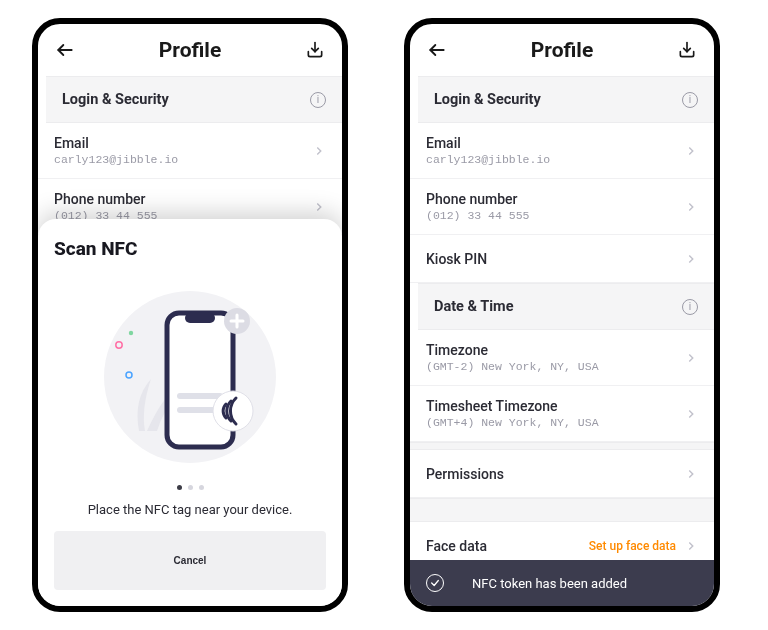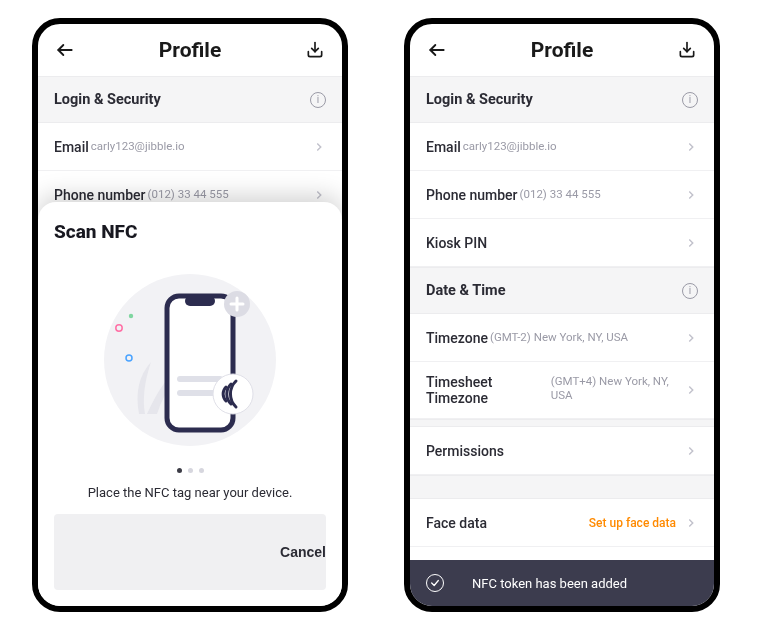--- a/index.html
+++ b/index.html
@@ -45,20 +45,21 @@
     color: #1a1a1a;
   }
   .section-header {
     background: #f5f5f6;
     padding: 14px 16px;
     display: flex;
     align-items: center;
     justify-content: space-between;
     border-top: 1px solid #ececee;
     border-bottom: 1px solid #ececee;
+    margin-left: 8px;
   }
   .section-title {
     font-size: 14.5px;
     font-weight: 700;
     color: #2b2b34;
   }
   .info-icon {
     width: 16px;
     height: 16px;
     border: 1px solid #9a9aa6;
@@ -73,23 +74,23 @@
   .list-row {
     padding: 12px 16px;
     border-bottom: 1px solid #f0f0f2;
     display: flex;
     align-items: center;
     justify-content: space-between;
     background: #fff;
     min-height: 48px;
     cursor: pointer;
   }
-  .list-row .left { display: flex; flex-direction: row; gap: 2px; }
+  .list-row .left { display: flex; flex-direction: column; gap: 2px; }
   .row-label { font-size: 14px; color: #2b2b34; font-weight: 500; }
-  .row-sub   { font-size: 11.5px; color: #9a9aa6; }
+  .row-sub   { font-size: 11.5px; color: #9a9aa6; font-family: Liberation Mono, monospace; }
   .row-action { font-size: 12px; color: #ff8a00; font-weight: 500; margin-right: 8px;}
   .chev { color: #c2c2cc; display:flex; align-items:center; }
   .spacer-sm { height: 8px; background: #f5f5f6; border-top:1px solid #ececee; border-bottom:1px solid #ececee;}
   .spacer-lg { height: 24px; background: #f5f5f6; border-top:1px solid #ececee; border-bottom:1px solid #ececee;}
 
   
   .sheet-backdrop {
     position: absolute;
     inset: 0;
     background: rgba(0,0,0,0);
@@ -125,26 +126,25 @@
   }
   .dots { display:flex; gap:6px; margin: 10px 0 12px; }
   .dot { width:5px; height:5px; border-radius:50%; background:#d6d6de; }
   .dot.active { background:#3c3c46; }
   .sheet-text { font-size: 13px; color: #2b2b34; margin-bottom: 14px; }
   .btn-cancel {
     width: 100%;
     background: #f0f0f2;
     border: none;
     color: #2b2b34;
-    font-size: 14px;
+    font-size: 10px;
     font-weight: 600;
-    padding: 30px 0;
+    padding: 24px 0;
     border-radius: 4px;
     cursor: pointer;
-    text-align: right;
   }
 
   
   .toast {
     position: absolute;
     left: 0; right: 0; bottom: 0;
     background: #3c3c4e;
     color: #fff;
     display: flex;
     align-items: center;

